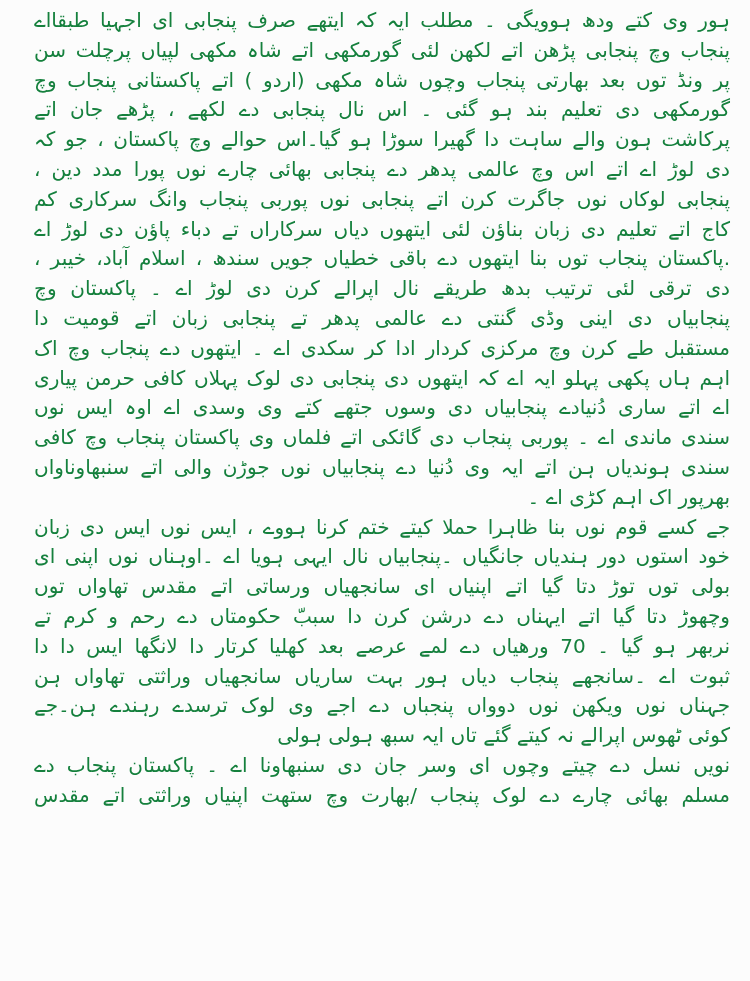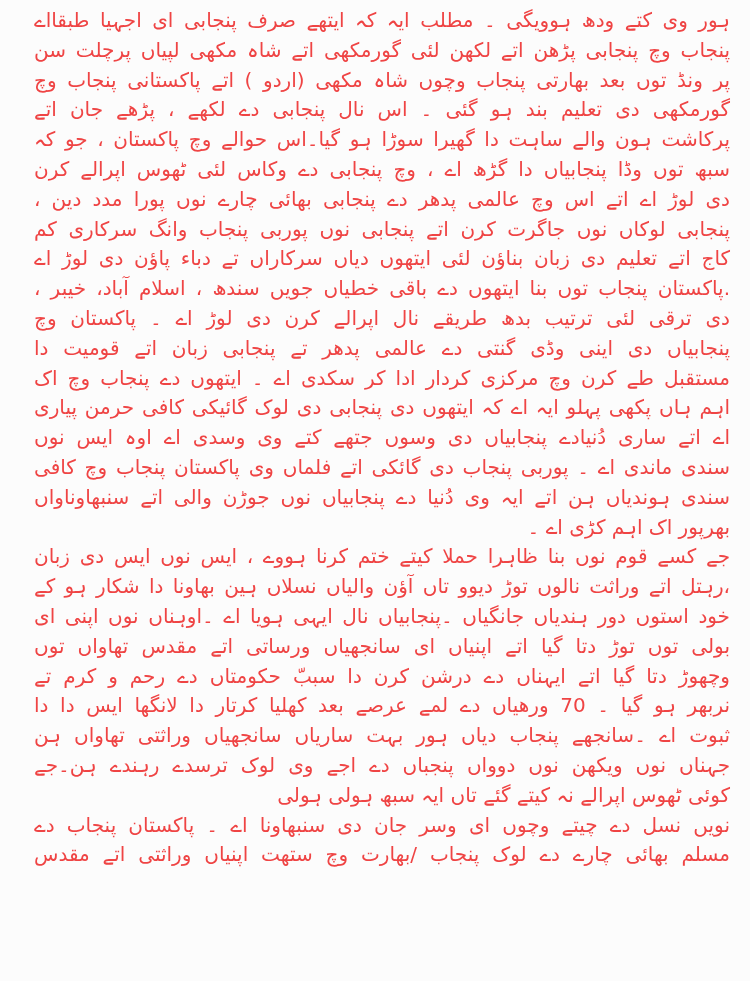--- a/index.html
+++ b/index.html
@@ -23,21 +23,21 @@
     }
     .text-block {
       position: absolute;
       left: 34px;
       right: 20px;
       top: 6px;
       direction: rtl;
       text-align: right;
       font-family: "DejaVu Sans", sans-serif;
       font-size: 20px;
-      color: #ef4444;
+      color: #15803d;
       unicode-bidi: embed;
     }
     .line {
       display: block;
       height: 29.8px;
       line-height: 29.8px;
       white-space: nowrap;
       text-align: justify;
       text-align-last: justify;
       overflow: visible;
@@ -49,35 +49,33 @@
 </head>
 <body>
 
 <div class="page">
   <div class="text-block" id="text-block">
       <div class="line">ہور وی کتے ودھ ہوویگی ۔ مطلب ایہ کہ ایتھے صرف پنجابی ای اجہیا طبقااے</div>
       <div class="line">پنجاب وچ پنجابی پڑھن اتے لکھن لئی گورمکھی اتے شاہ مکھی لپیاں پرچلت سن</div>
       <div class="line">پر ونڈ توں بعد بھارتی پنجاب وچوں شاہ مکھی (اردو ) اتے پاکستانی پنجاب وچ</div>
       <div class="line">گورمکھی دی تعلیم بند ہو گئی ۔ اس نال پنجابی دے لکھے ، پڑھے جان اتے</div>
       <div class="line">پرکاشت ہون والے ساہت دا گھیرا سوڑا ہو گیا۔اس حوالے وچ پاکستان ، جو کہ</div>
-      <div class="line">سبھ توں وڈا پنجابیاں دا گڑھ اے ، وچ پنجابی دے وکاس لئی ٹھوس اپرالے کرن</div>
       <div class="line">دی لوڑ اے اتے اس وچ عالمی پدھر دے پنجابی بھائی چارے نوں پورا مدد دین ،</div>
       <div class="line">پنجابی لوکاں نوں جاگرت کرن اتے پنجابی نوں پوربی پنجاب وانگ سرکاری کم</div>
       <div class="line">کاج اتے تعلیم دی زبان بناؤن لئی ایتھوں دیاں سرکاراں تے دباء پاؤن دی لوڑ اے</div>
       <div class="line">.پاکستان پنجاب توں بنا ایتھوں دے باقی خطیاں جویں سندھ ، اسلام آباد، خیبر ،</div>
       <div class="line">دی ترقی لئی ترتیب بدھ طریقے نال اپرالے کرن دی لوڑ اے ۔ پاکستان وچ</div>
       <div class="line">پنجابیاں دی اینی وڈی گنتی دے عالمی پدھر تے پنجابی زبان اتے قومیت دا</div>
       <div class="line">مستقبل طے کرن وچ مرکزی کردار ادا کر سکدی اے ۔ ایتھوں دے پنجاب وچ اک</div>
-      <div class="line">اہم ہاں پکھی پہلو ایہ اے کہ ایتھوں دی پنجابی دی لوک گائیکی کافی حرمن پیاری</div>
+      <div class="line">اہم ہاں پکھی پہلو ایہ اے کہ ایتھوں دی پنجابی دی لوک پہلاں کافی حرمن پیاری</div>
       <div class="line">اے اتے ساری دُنیادے پنجابیاں دی وسوں جتھے کتے وی وسدی اے اوہ ایس نوں</div>
       <div class="line">سندی ماندی اے ۔ پوربی پنجاب دی گائکی اتے فلماں وی پاکستان پنجاب وچ کافی</div>
       <div class="line">سندی ہوندیاں ہن اتے ایہ وی دُنیا دے پنجابیاں نوں جوڑن والی اتے سنبھاوناواں</div>
       <div class="line short">بھرپور اک اہم کڑی اے ۔</div>
       <div class="line">جے کسے قوم نوں بنا ظاہرا حملا کیتے ختم کرنا ہووے ، ایس نوں ایس دی زبان</div>
-      <div class="line">،رہتل اتے وراثت نالوں توڑ دیوو تاں آؤن والیاں نسلاں ہین بھاونا دا شکار ہو کے</div>
       <div class="line">خود استوں دور ہندیاں جانگیاں ۔پنجابیاں نال ایہی ہویا اے ۔اوہناں نوں اپنی ای</div>
       <div class="line">بولی توں توڑ دتا گیا اتے اپنیاں ای سانجھیاں ورساتی اتے مقدس تھاواں توں</div>
       <div class="line">وچھوڑ دتا گیا اتے ایہناں دے درشن کرن دا سببّ حکومتاں دے رحم و کرم تے</div>
       <div class="line">نربھر ہو گیا ۔ 70 ورھیاں دے لمے عرصے بعد کھلیا کرتار دا لانگھا ایس دا دا</div>
       <div class="line">ثبوت اے ۔سانجھے پنجاب دیاں ہور بہت ساریاں سانجھیاں وراثتی تھاواں ہن</div>
       <div class="line">جہناں نوں ویکھن نوں دوواں پنجباں دے اجے وی لوک ترسدے رہندے ہن۔جے</div>
       <div class="line short">کوئی ٹھوس اپرالے نہ کیتے گئے تاں ایہ سبھ ہولی ہولی</div>
       <div class="line">نویں نسل دے چیتے وچوں ای وسر جان دی سنبھاونا اے ۔ پاکستان پنجاب دے</div>
       <div class="line">مسلم بھائی چارے دے لوک پنجاب /بھارت وچ ستھت اپنیاں وراثتی اتے مقدس</div>
     </div>

